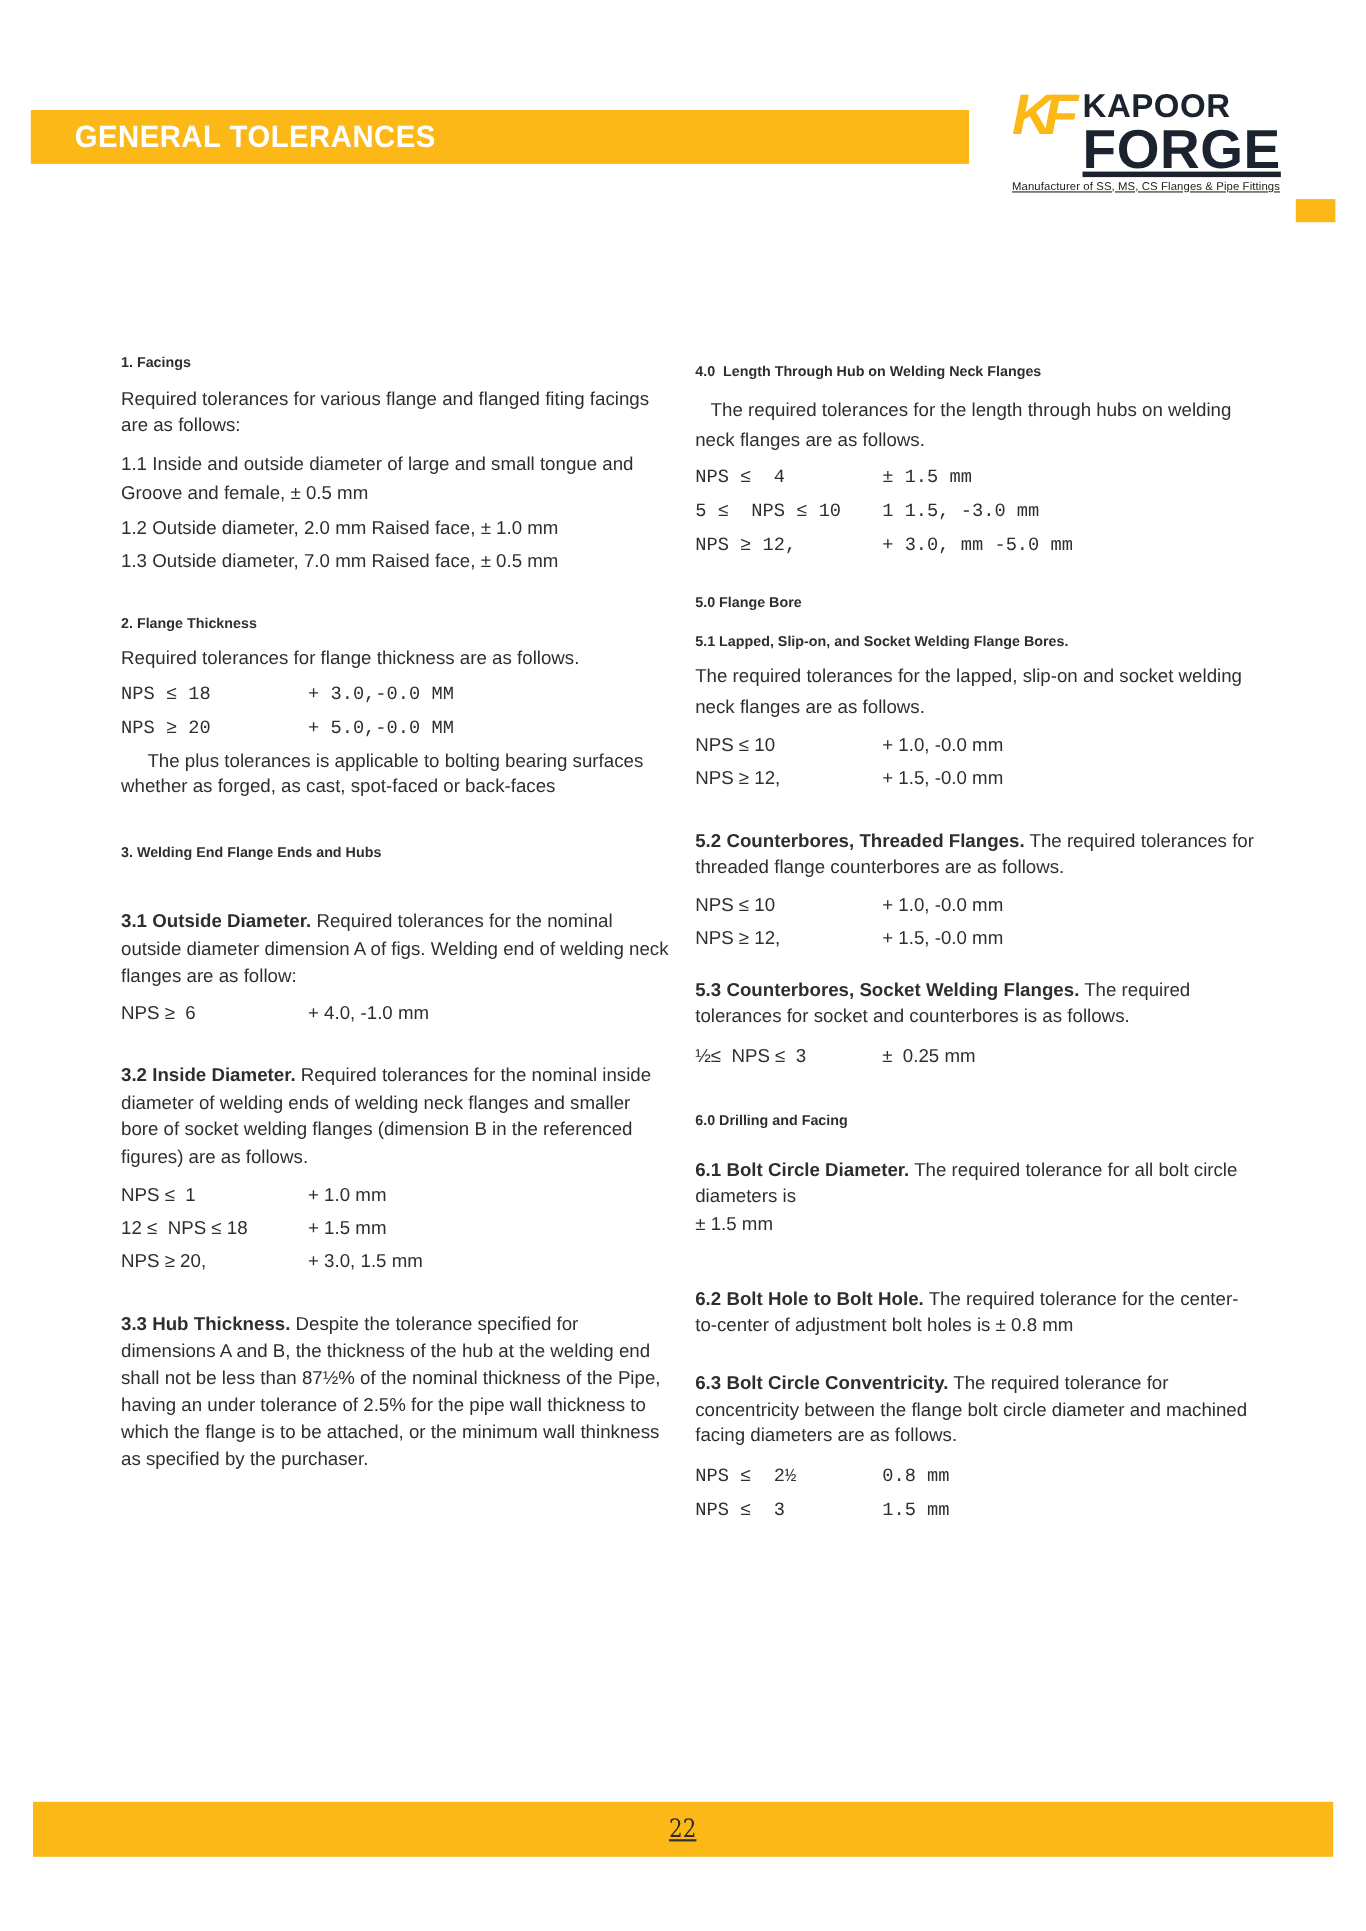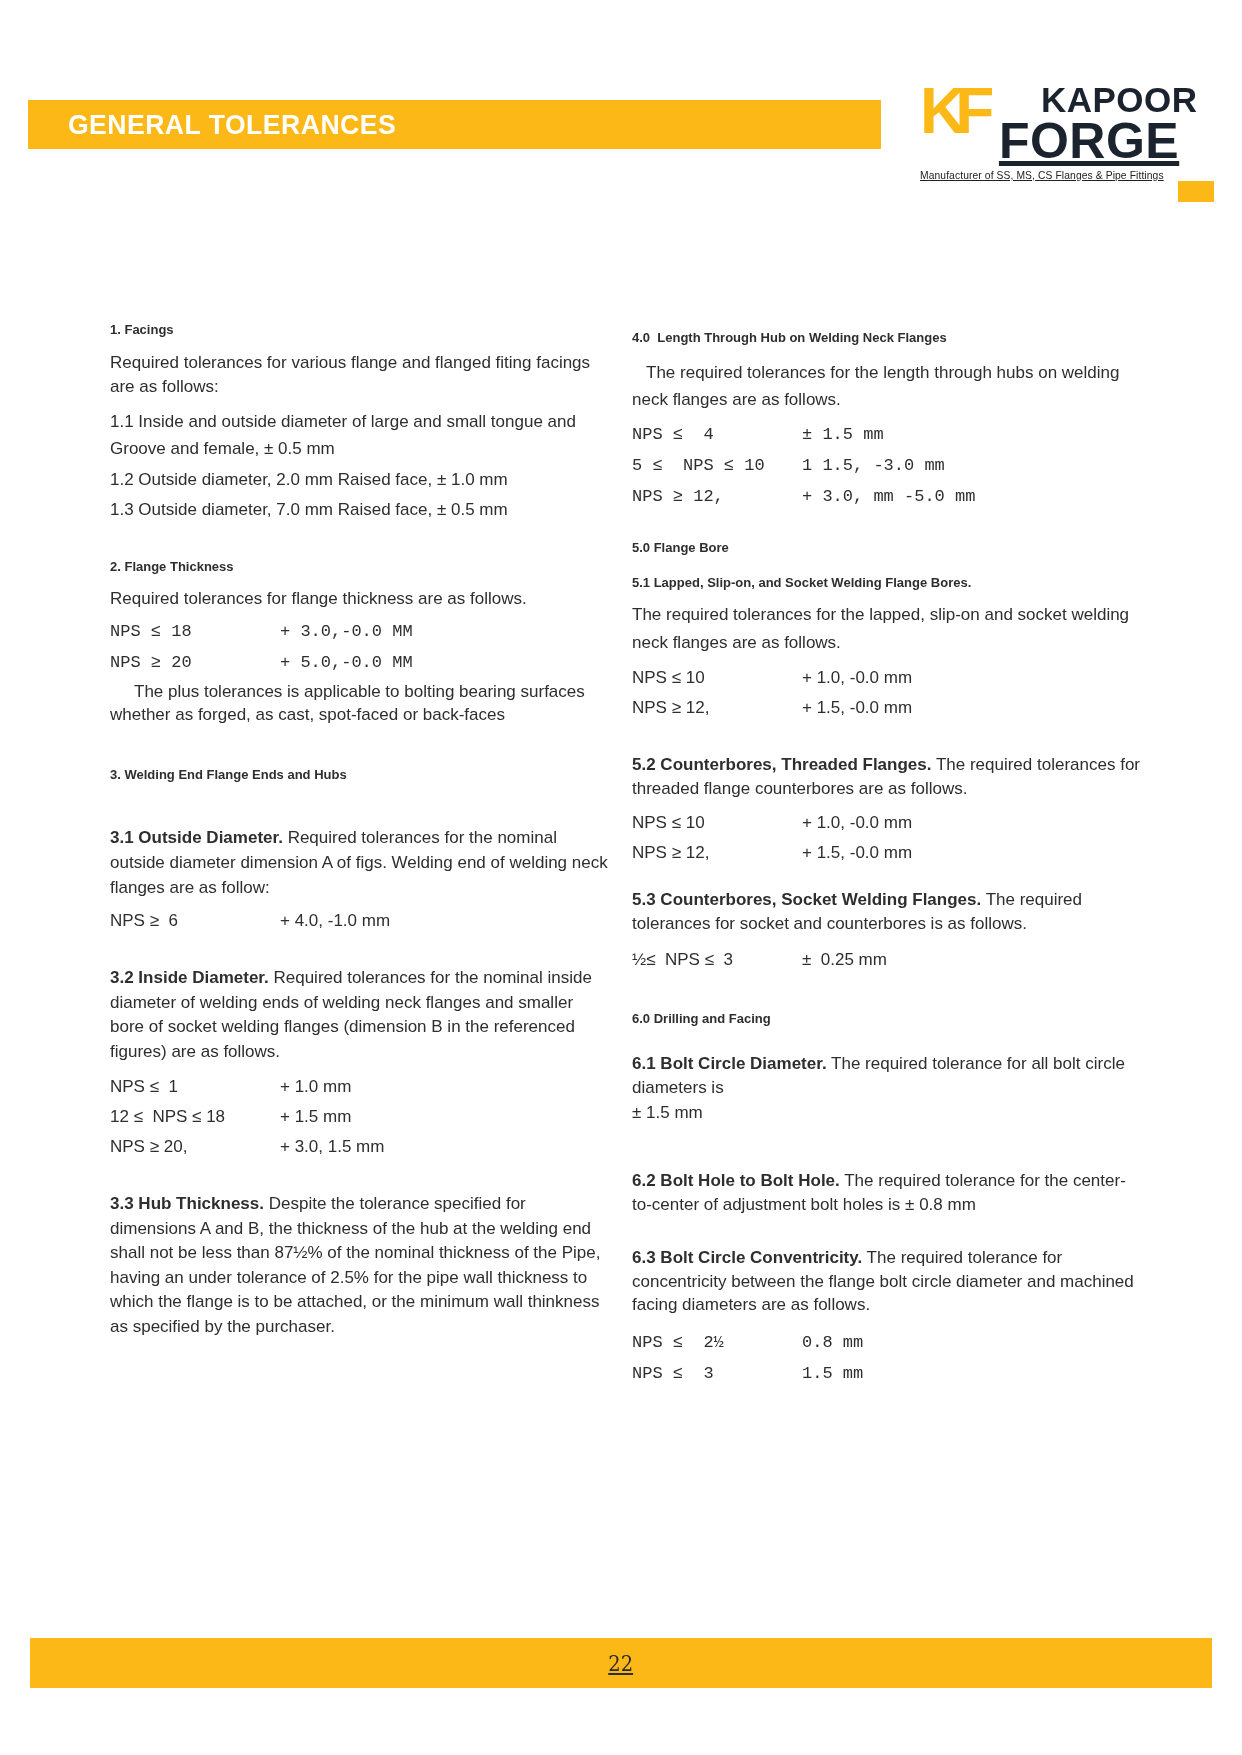--- a/index.html
+++ b/index.html
@@ -18,25 +18,25 @@
     background:var(--yellow);display:flex;align-items:center;
   }
   .header-title{
     color:#ffffff;font-weight:bold;font-size:28px;letter-spacing:.5px;
     padding-left:42px;transform:scaleX(.95);transform-origin:left center;white-space:pre;
   }
   
   .logo{position:absolute;left:920px;top:82px;}
   .logo-top{display:flex;align-items:flex-start;}
   .logo-mark{
-    font-weight:bold;font-size:64px;line-height:.92;
+    font-style:italic;font-weight:bold;font-size:52px;line-height:.92;
     color:var(--yellow);letter-spacing:-.17em;padding-right:.24em;
   }
   .logo-name{display:flex;flex-direction:column;align-items:flex-start;color:var(--dark);font-weight:bold;}
-  .logo-line1{font-size:35px;line-height:1.02;letter-spacing:.5px;margin-left:42px;}
+  .logo-line1{font-size:30px;line-height:1.02;letter-spacing:.5px;}
   .logo-line2{font-size:50px;line-height:.92;letter-spacing:.5px;text-decoration:underline;}
   .logo-tagline{
     display:block;margin-top:6px;width:236px;text-align:center;
     font-size:10.3px;color:#222;white-space:nowrap;letter-spacing:.1px;text-decoration:underline;
   }
   .yellow-square{position:absolute;left:1178px;top:181px;width:36px;height:21px;background:var(--yellow);}
   
   .footer-bar{
     position:absolute;left:30px;top:1638px;width:1182px;height:50px;background:var(--yellow);
     display:flex;align-items:center;justify-content:center;text-decoration:underline;

